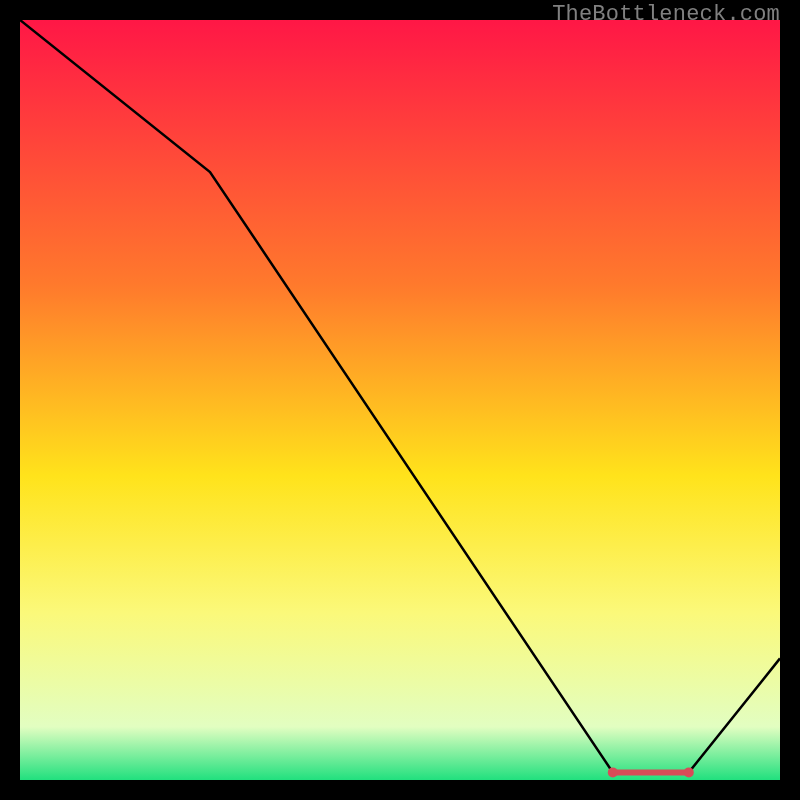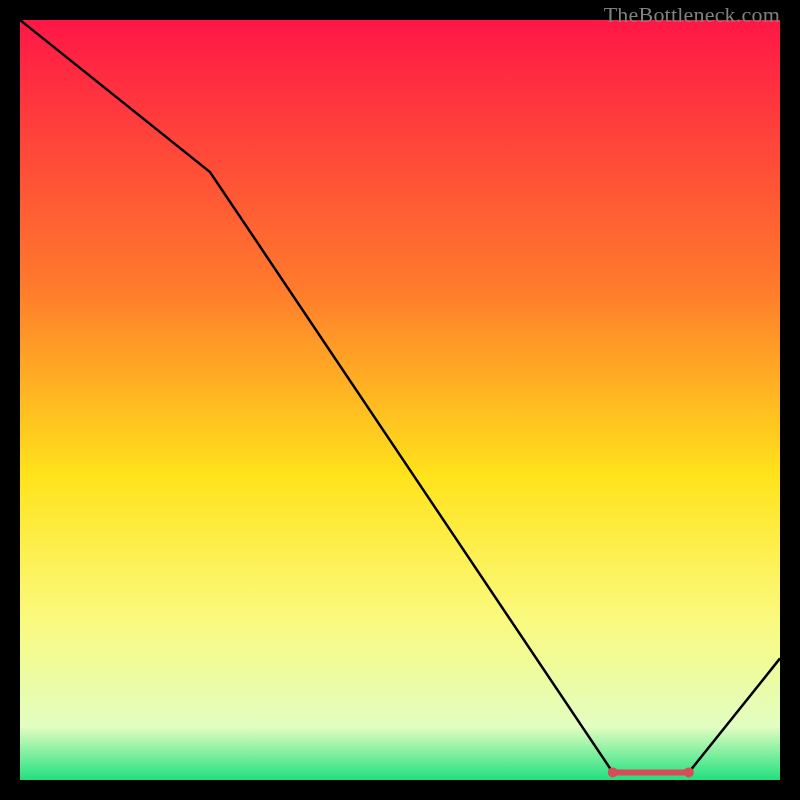--- a/index.html
+++ b/index.html
@@ -8,21 +8,21 @@
     width: 800px;
     height: 800px;
     background: #000;
     overflow: hidden;
   }
   .attribution {
     position: absolute;
     top: 2px;
     right: 20px;
     color: #808080;
-    font-family: Liberation Serif, serif;
+    font-family: Liberation Mono, monospace;
     font-size: 22px;
     font-weight: 500;
     letter-spacing: 0.2px;
     z-index: 10;
   }
   .plot-frame {
     position: absolute;
     left: 20px;
     top: 20px;
     width: 760px;

